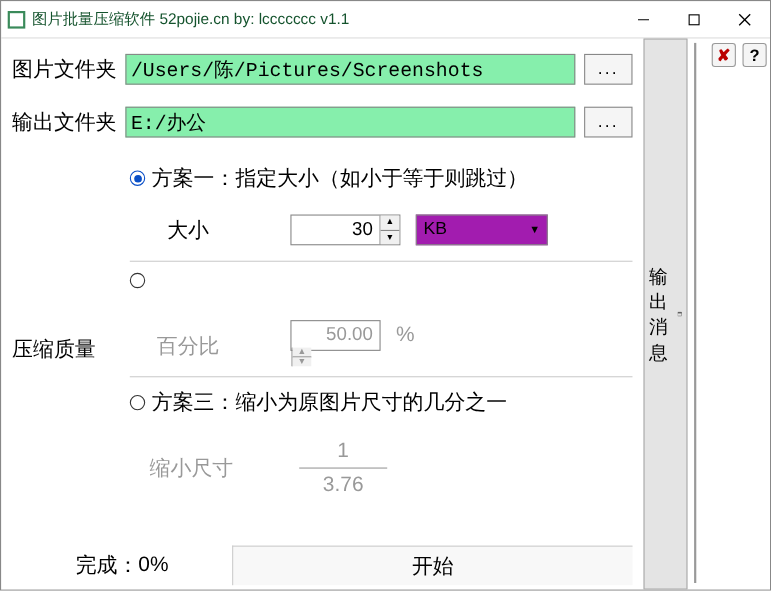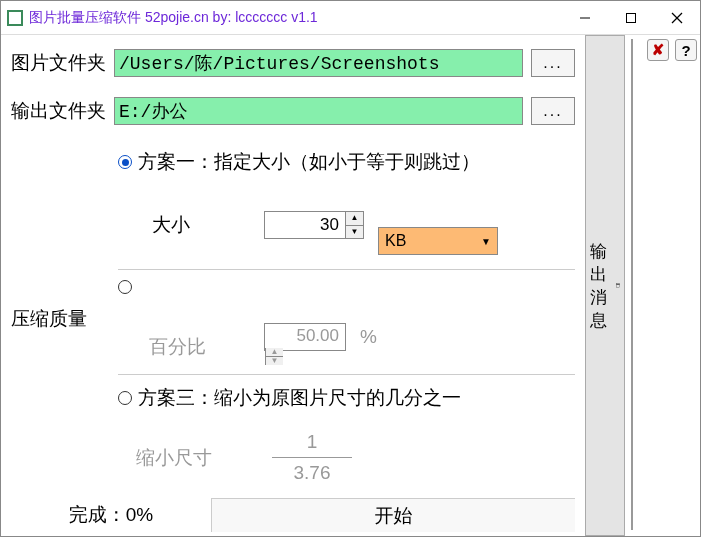--- a/index.html
+++ b/index.html
@@ -25,21 +25,21 @@
     display: flex;
     align-items: center;
     padding-left: 6px;
     border-bottom: 1px solid #ddd;
   }
   .app-icon {
     width: 16px; height: 16px;
     border: 2px solid #3a8a5a;
     margin-right: 6px;
   }
-  .title-text { flex: 1; font-size: 14px; color:#6d28d9;}
+  .title-text { flex: 1; font-size: 14px; color:#14532d;}
   .winbtn {
     width: 46px; height: 34px;
     display: flex; align-items: center; justify-content: center;
     font-size: 14px;
   }
   .winbtn svg { width:12px;height:12px; }
   .body {
     flex: 1;
     display: flex;
     min-height: 0;
@@ -133,21 +133,21 @@
   .sub.disabled { color:#999; }
   .spin {
     display:inline-flex;align-items:stretch;height:28px;
     border:1px solid #888;background:#fff;
   }
   .spin.disabled{color:#999;flex-direction:column;}
   .spin-val{width:80px;text-align:right;padding:2px 6px;font-size:17px;display:flex;align-items:center;justify-content:flex-end;}
   .spin-btns{width:18px;border-left:1px solid #888;display:flex;flex-direction:column;}
   .sb{flex:1;display:flex;align-items:center;justify-content:center;font-size:8px;line-height:1;background:#f0f0f0;}
   .sb:first-child{border-bottom:1px solid #888;}
-  .combo{display:inline-flex;align-items:center;height:28px;border:1px solid #888;background:#fdba74;width:120px;padding:0 6px;justify-content:space-between;font-size:16px;margin-top:32px;}
+  .combo{display:inline-flex;align-items:center;height:28px;border:1px solid #888;background:#a21caf;width:120px;padding:0 6px;justify-content:space-between;font-size:16px;}
   .frac{display:inline-flex;flex-direction:column;align-items:center;color:#999;font-size:19px;}
   .frac .bar{width:80px;border-top:1px solid #999;margin:4px 0;}
   .bottom{
     display:flex;align-items:stretch;height:36px;font-size:19px;
   }
   .progress{width:200px;display:flex;align-items:center;justify-content:center;}
   .startbtn{flex:1;display:flex;align-items:center;justify-content:center;border-left:1px solid #ccc;border-top:1px solid #ccc;background:#f8f8f8;}
   .tool-icons{display:flex;gap:6px;padding:4px 8px;justify-content:flex-end;}
   .ti{width:22px;height:22px;border:1px solid #999;background:#f5f5f5;display:flex;align-items:center;justify-content:center;font-weight:bold;font-size:15px;border-radius:3px;}
   .ti.x{color:#b00;}
@@ -218,21 +218,21 @@
                 <span style="font-size:10px;">▼</span>
               </span>
             </div>
           </div>
 
           <div class="scheme sep">
             <div class="radio-row">
               <span class="radio"></span>
             </div>
             <div class="sub disabled">
-              <span style="width:70px;text-align:right;margin-top:20px;">百分比</span>
+              <span style="width:70px;text-align:center;margin-top:20px;">百分比</span>
               <span style="flex:0 0 30px;"></span>
               <span class="spin disabled">
                 <span class="spin-val">50.00</span>
                 <span class="spin-btns">
                   <span class="sb">▲</span>
                   <span class="sb">▼</span>
                 </span>
               </span>
               <span>%</span>
             </div>

